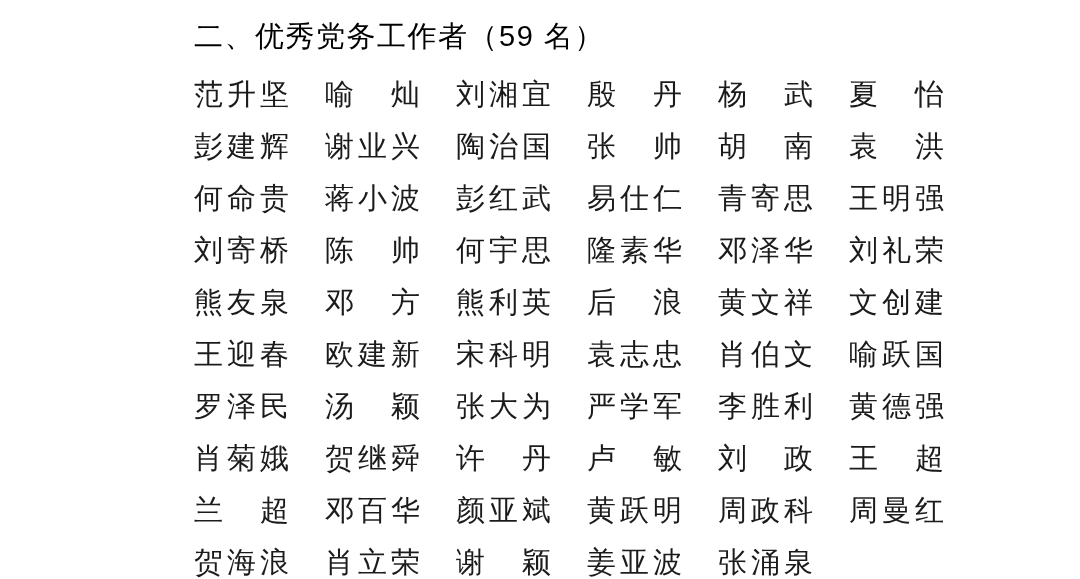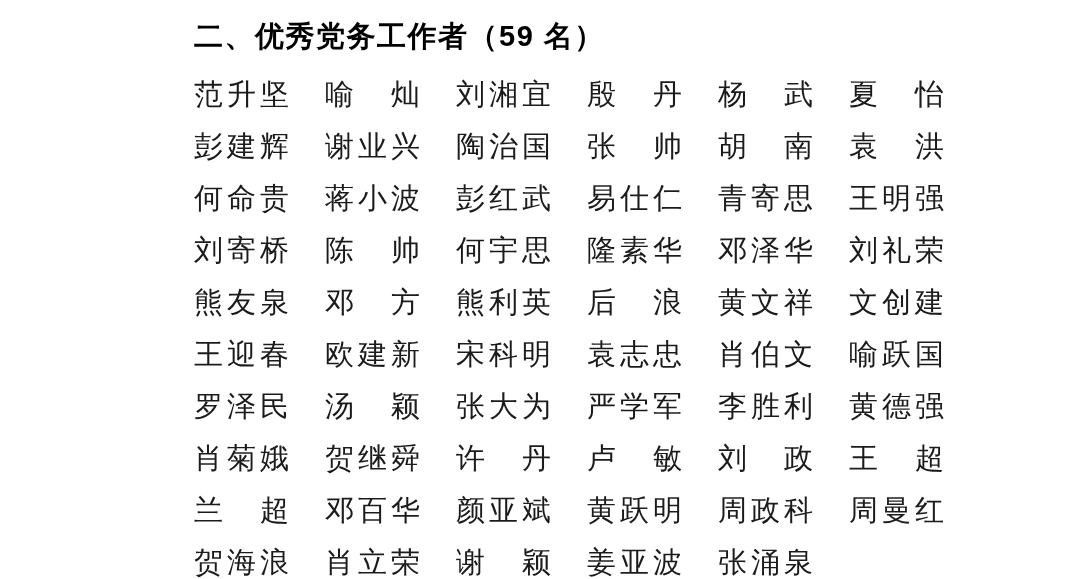--- a/index.html
+++ b/index.html
@@ -16,21 +16,21 @@
   }
   .page {
     box-sizing: border-box;
     width: 1080px;
     height: 579px;
     padding: 19px 0 0 194px;
     background: #ffffff;
   }
   .doc-title {
     font-family: "Liberation Sans", sans-serif;
-    font-weight: 700;
+    font-weight: 400;
     font-size: 29px;
     line-height: 34px;
     letter-spacing: 1.5px;
     color: #000000;
     white-space: nowrap;
   }
   .names-grid {
     margin-top: 26px;
   }
   .name-row {

